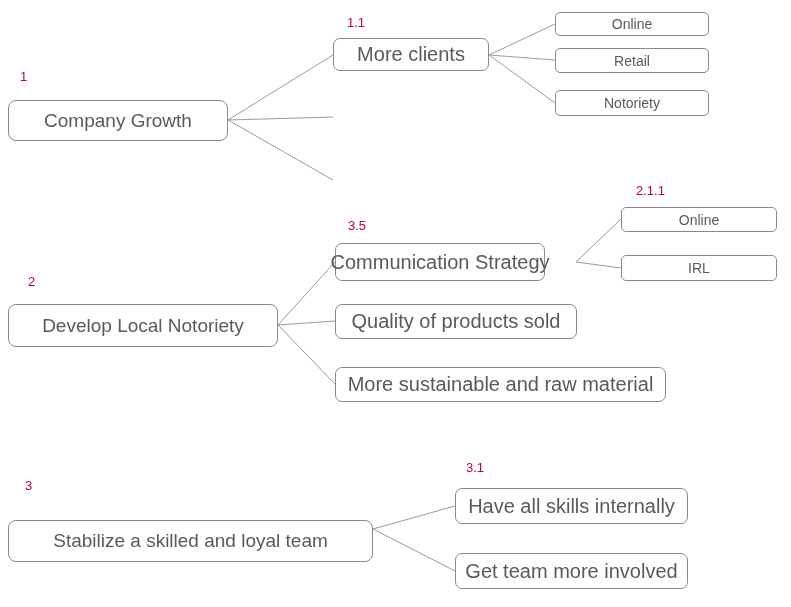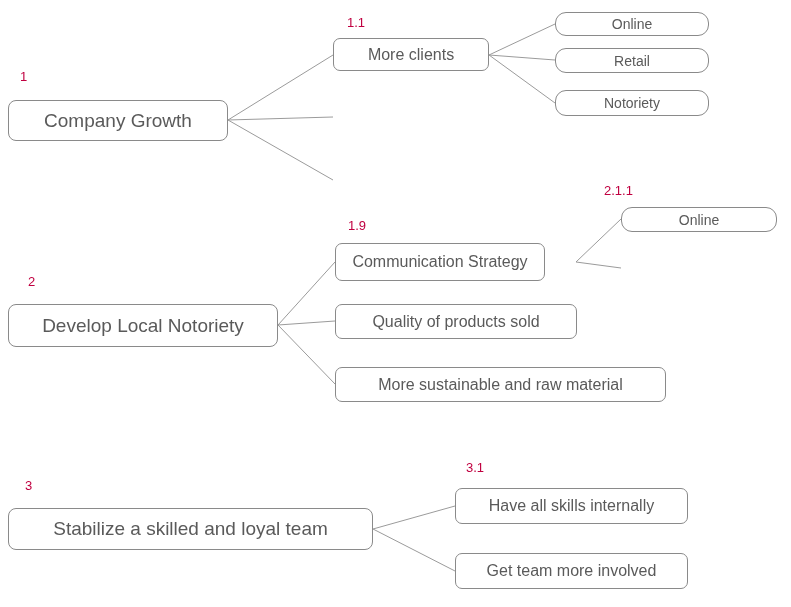--- a/index.html
+++ b/index.html
@@ -27,22 +27,22 @@
       border: 1px solid var(--box-border, #8a8a8a);
       border-radius: 7px;
       display: flex;
       align-items: center;
       justify-content: center;
       color: var(--box-text, #5a5a5a);
       white-space: nowrap;
       cursor: default;
     }
     .node.lvl1 { font-size: 19px; border-radius: 8px; text-align: center; }
-    .node.lvl2 { font-size: 16px; }
-    .node.lvl3 { font-size: 14px; border-radius: 11px; }
+    .node.lvl2 { font-size: 20px; }
+    .node.lvl3 { font-size: 14px; border-radius: 5px; }
 
     .num {
       position: absolute;
       color: var(--accent, #c00040);
       font-size: 13px;
       line-height: 1;
       text-align: center;
     }
   </style>
 </head>
@@ -78,29 +78,30 @@
   <div class="node lvl2" style="left:333px;top:38px;width:156px;height:33px">More clients</div>
 
   <div class="node lvl3" style="left:555px;top:12px;width:154px;height:24px">Online</div>
   <div class="node lvl3" style="left:555px;top:48px;width:154px;height:25px">Retail</div>
   <div class="node lvl3" style="left:555px;top:90px;width:154px;height:26px">Notoriety</div>
 
 
   <div class="num" style="left:28px;top:275px">2</div>
   <div class="node lvl1" style="left:8px;top:304px;width:270px;height:43px">Develop Local Notoriety</div>
 
-  <div class="num" style="left:348px;top:219px">1.9</div>
+  <div class="num" style="left:348px;top:219px">3.5</div>
   <div class="node lvl2" style="left:335px;top:243px;width:210px;height:38px">Communication Strategy</div>
 
-  <div class="num" style="left:604px;top:184px">2.1.1</div>
+  <div class="num" style="left:636px;top:184px">2.1.1</div>
   <div class="node lvl3" style="left:621px;top:207px;width:156px;height:25px">Online</div>
+  <div class="node lvl3" style="left:621px;top:255px;width:156px;height:26px">IRL</div>
 
   <div class="node lvl2" style="left:335px;top:304px;width:242px;height:35px">Quality of products sold</div>
   <div class="node lvl2" style="left:335px;top:367px;width:331px;height:35px">More sustainable and raw material</div>
 
   <div class="num" style="left:25px;top:479px">3</div>
-  <div class="node lvl1" style="left:8px;top:508px;width:365px;height:42px">Stabilize a skilled and loyal team</div>
+  <div class="node lvl1" style="left:8px;top:520px;width:365px;height:42px">Stabilize a skilled and loyal team</div>
 
   <div class="num" style="left:466px;top:461px">3.1</div>
   <div class="node lvl2" style="left:455px;top:488px;width:233px;height:36px">Have all skills internally</div>
   <div class="node lvl2" style="left:455px;top:553px;width:233px;height:36px">Get team more involved</div>
 
 </div>
 
 </body></html>

